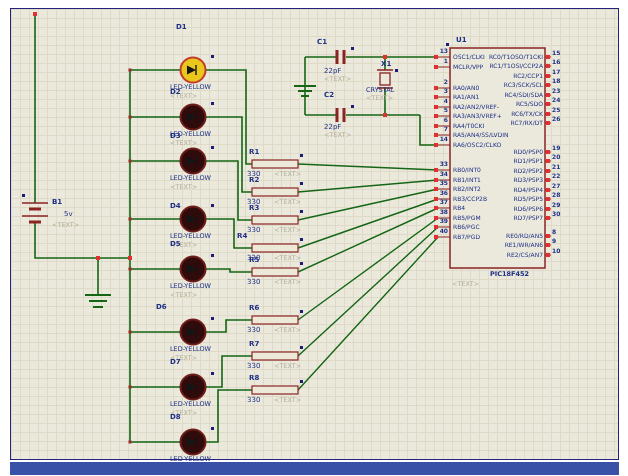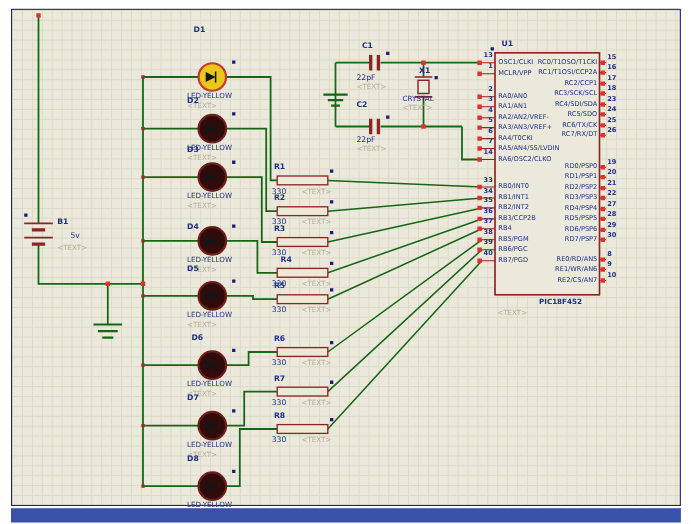--- a/index.html
+++ b/index.html
@@ -89,56 +89,56 @@
   <div class="ph" style="left:170px;top:140px">&lt;TEXT&gt;</div>
   <div class="lbl" style="left:170px;top:133px">D3</div>
   <div class="part" style="left:170px;top:175px">LED-YELLOW</div>
   <div class="ph" style="left:170px;top:184px">&lt;TEXT&gt;</div>
   <div class="lbl" style="left:170px;top:203px">D4</div>
   <div class="part" style="left:170px;top:233px">LED-YELLOW</div>
   <div class="ph" style="left:170px;top:242px">&lt;TEXT&gt;</div>
   <div class="lbl" style="left:170px;top:241px">D5</div>
   <div class="part" style="left:170px;top:283px">LED-YELLOW</div>
   <div class="ph" style="left:170px;top:292px">&lt;TEXT&gt;</div>
-  <div class="lbl" style="left:174px;top:304px">D6</div>
+  <div class="lbl" style="left:156px;top:304px">D6</div>
   <div class="part" style="left:170px;top:346px">LED-YELLOW</div>
   <div class="ph" style="left:170px;top:355px">&lt;TEXT&gt;</div>
   <div class="lbl" style="left:170px;top:359px">D7</div>
   <div class="part" style="left:170px;top:401px">LED-YELLOW</div>
   <div class="ph" style="left:170px;top:410px">&lt;TEXT&gt;</div>
   <div class="lbl" style="left:170px;top:414px">D8</div>
   <div class="part" style="left:170px;top:456px">LED-YELLOW</div>
   <div class="ph" style="left:170px;top:464px">&lt;TEXT&gt;</div>
 
   <div class="lbl" style="left:249px;top:149px">R1</div>
   <div class="val" style="left:247px;top:171px">330</div>
   <div class="ph" style="left:274px;top:171px">&lt;TEXT&gt;</div>
   <div class="lbl" style="left:249px;top:177px">R2</div>
   <div class="val" style="left:247px;top:199px">330</div>
   <div class="ph" style="left:274px;top:199px">&lt;TEXT&gt;</div>
   <div class="lbl" style="left:249px;top:205px">R3</div>
   <div class="val" style="left:247px;top:227px">330</div>
   <div class="ph" style="left:274px;top:227px">&lt;TEXT&gt;</div>
-  <div class="lbl" style="left:255px;top:233px">R4</div>
+  <div class="lbl" style="left:237px;top:233px">R4</div>
   <div class="val" style="left:247px;top:255px">330</div>
   <div class="ph" style="left:274px;top:255px">&lt;TEXT&gt;</div>
   <div class="lbl" style="left:249px;top:257px">R5</div>
   <div class="val" style="left:247px;top:279px">330</div>
   <div class="ph" style="left:274px;top:279px">&lt;TEXT&gt;</div>
   <div class="lbl" style="left:249px;top:305px">R6</div>
   <div class="val" style="left:247px;top:327px">330</div>
   <div class="ph" style="left:274px;top:327px">&lt;TEXT&gt;</div>
   <div class="lbl" style="left:249px;top:341px">R7</div>
   <div class="val" style="left:247px;top:363px">330</div>
   <div class="ph" style="left:274px;top:363px">&lt;TEXT&gt;</div>
   <div class="lbl" style="left:249px;top:375px">R8</div>
   <div class="val" style="left:247px;top:397px">330</div>
   <div class="ph" style="left:274px;top:397px">&lt;TEXT&gt;</div>
 
-  <div class="lbl" style="left:329px;top:39px">C1</div>
+  <div class="lbl" style="left:317px;top:39px">C1</div>
   <div class="val" style="left:324px;top:68px">22pF</div>
   <div class="ph" style="left:324px;top:76px">&lt;TEXT&gt;</div>
   <div class="lbl" style="left:324px;top:92px">C2</div>
   <div class="val" style="left:324px;top:124px">22pF</div>
   <div class="ph" style="left:324px;top:132px">&lt;TEXT&gt;</div>
 
   <div class="lbl" style="left:381px;top:61px">X1</div>
   <div class="part" style="left:366px;top:87px">CRYSTAL</div>
   <div class="ph" style="left:366px;top:95px">&lt;TEXT&gt;</div>
 

